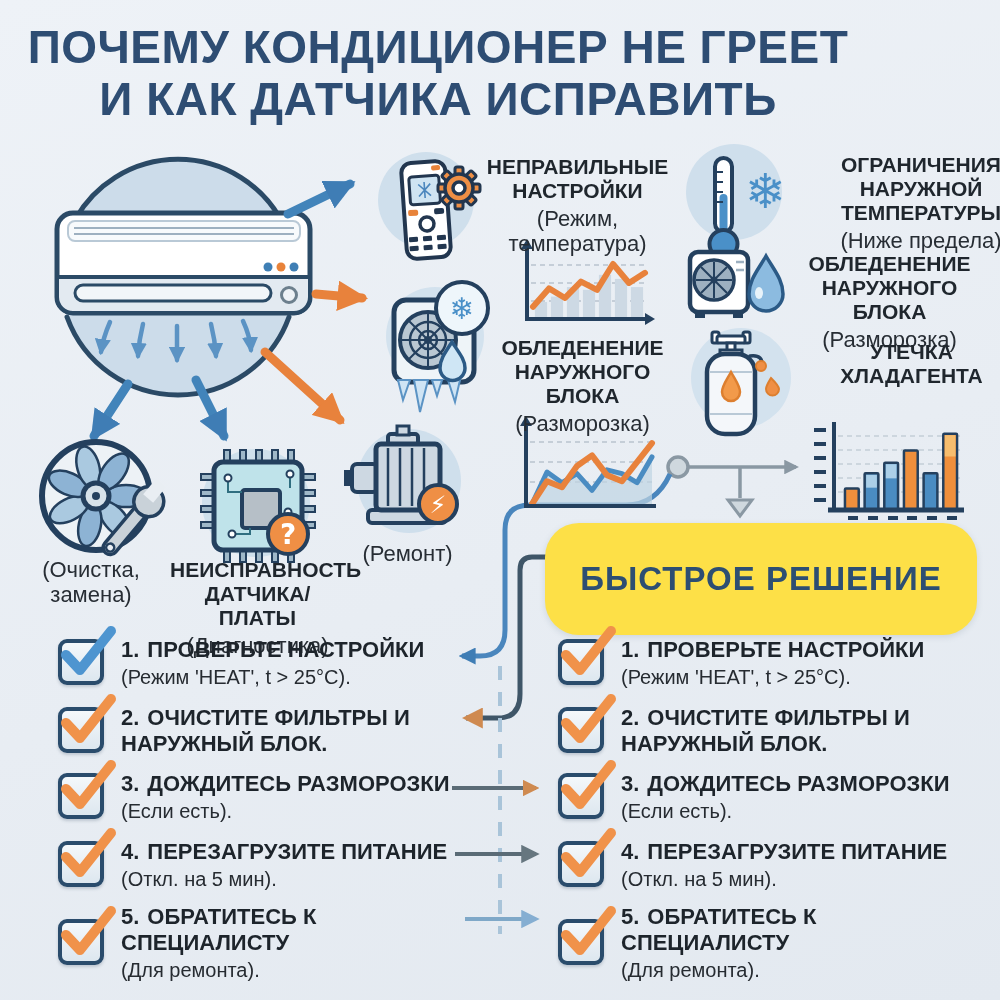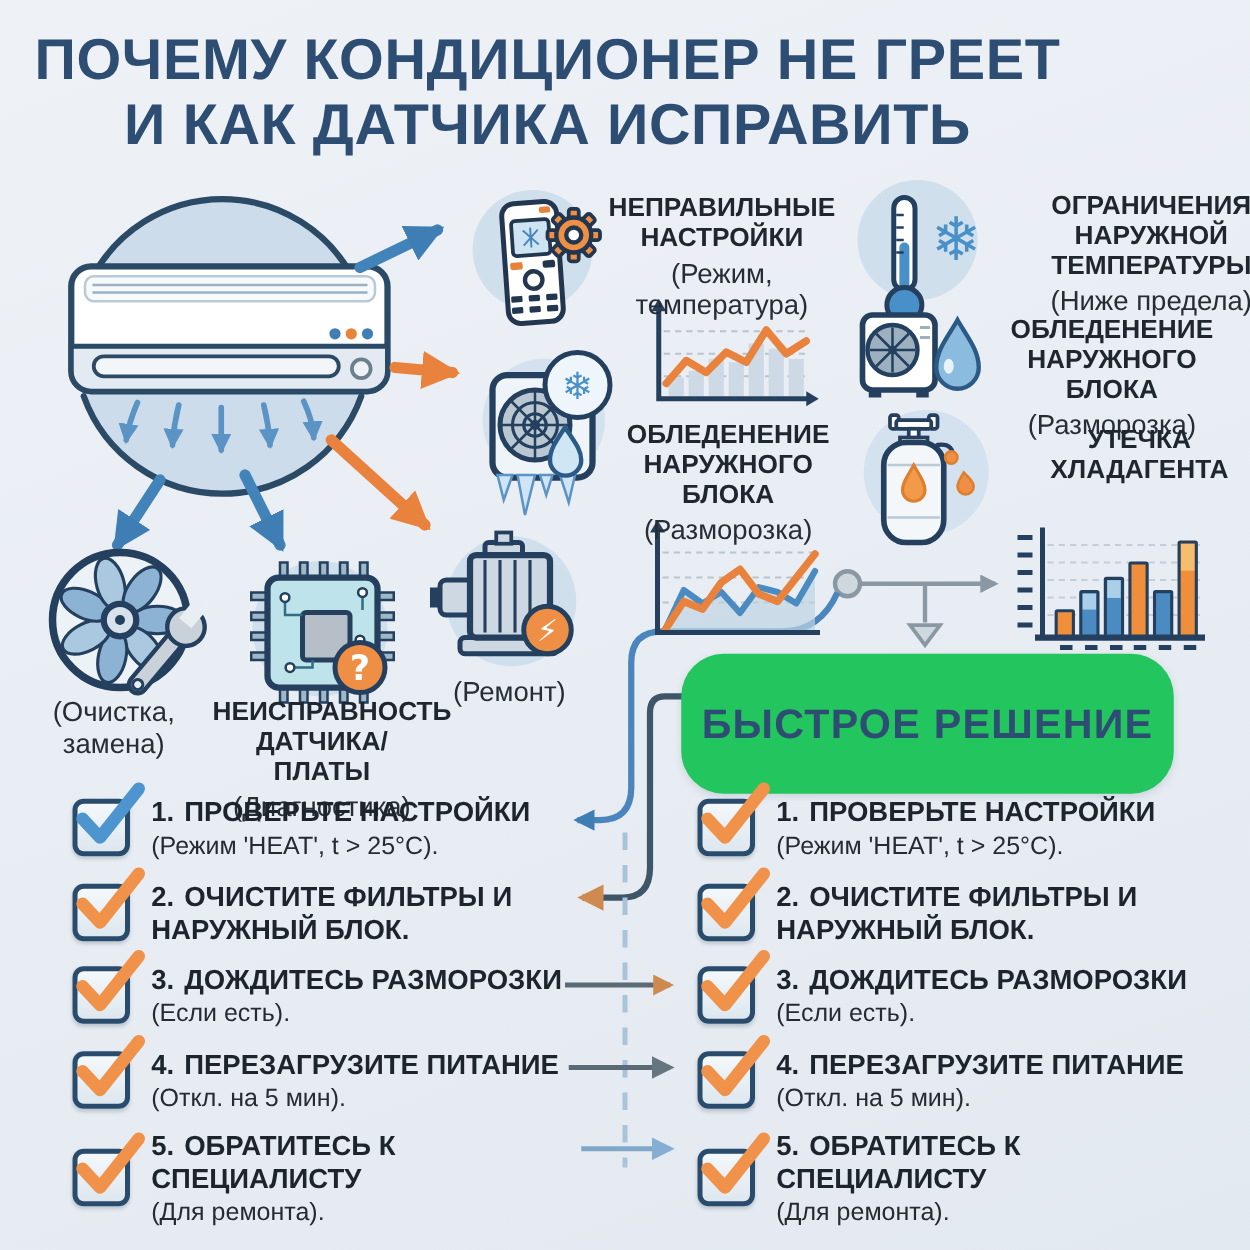--- a/index.html
+++ b/index.html
@@ -8,21 +8,21 @@
        background:linear-gradient(160deg,#eef2f7 0%,#e8edf3 55%,#e3e9f0 100%);}
   .abs{position:absolute;}
   
   .main-title{left:0;top:22px;width:876px;text-align:center;
     font-weight:700;font-size:46px;line-height:1.13;color:#2e4d73;letter-spacing:.5px;}
   
   .cause{text-align:center;}
   .cause-title{font-weight:700;font-size:21px;line-height:1.14;color:#1f262d;}
   .cause-sub{font-size:22px;line-height:1.15;color:#272d34;margin-top:3px;}
   
-  .banner{left:545px;top:523px;width:394px;height:112px;background:#22c55e;
+  .banner{left:545px;top:523px;width:432px;height:112px;background:#fde047;
     border-radius:34px;display:flex;align-items:center;justify-content:center;
     text-align:center;box-shadow:0 2px 6px rgba(90,110,130,.18);}
   .banner-text{font-weight:700;font-size:33px;line-height:1.25;color:#2d4e72;letter-spacing:1px;}
   
   .check-row{display:flex;align-items:center;width:430px;}
   .checkbox{position:relative;width:38px;height:38px;border:4px solid #2a4c6c;border-radius:9px;
     background:linear-gradient(180deg,#f4f8fb,#dde7ef);flex:0 0 auto;box-shadow:0 2px 3px rgba(70,90,110,.25);}
   .checkbox svg{position:absolute;left:-6px;top:-21px;overflow:visible;}
   .check-blue polyline{stroke:#4e95d0;}
   .check-orange polyline{stroke:#f0924a;}

